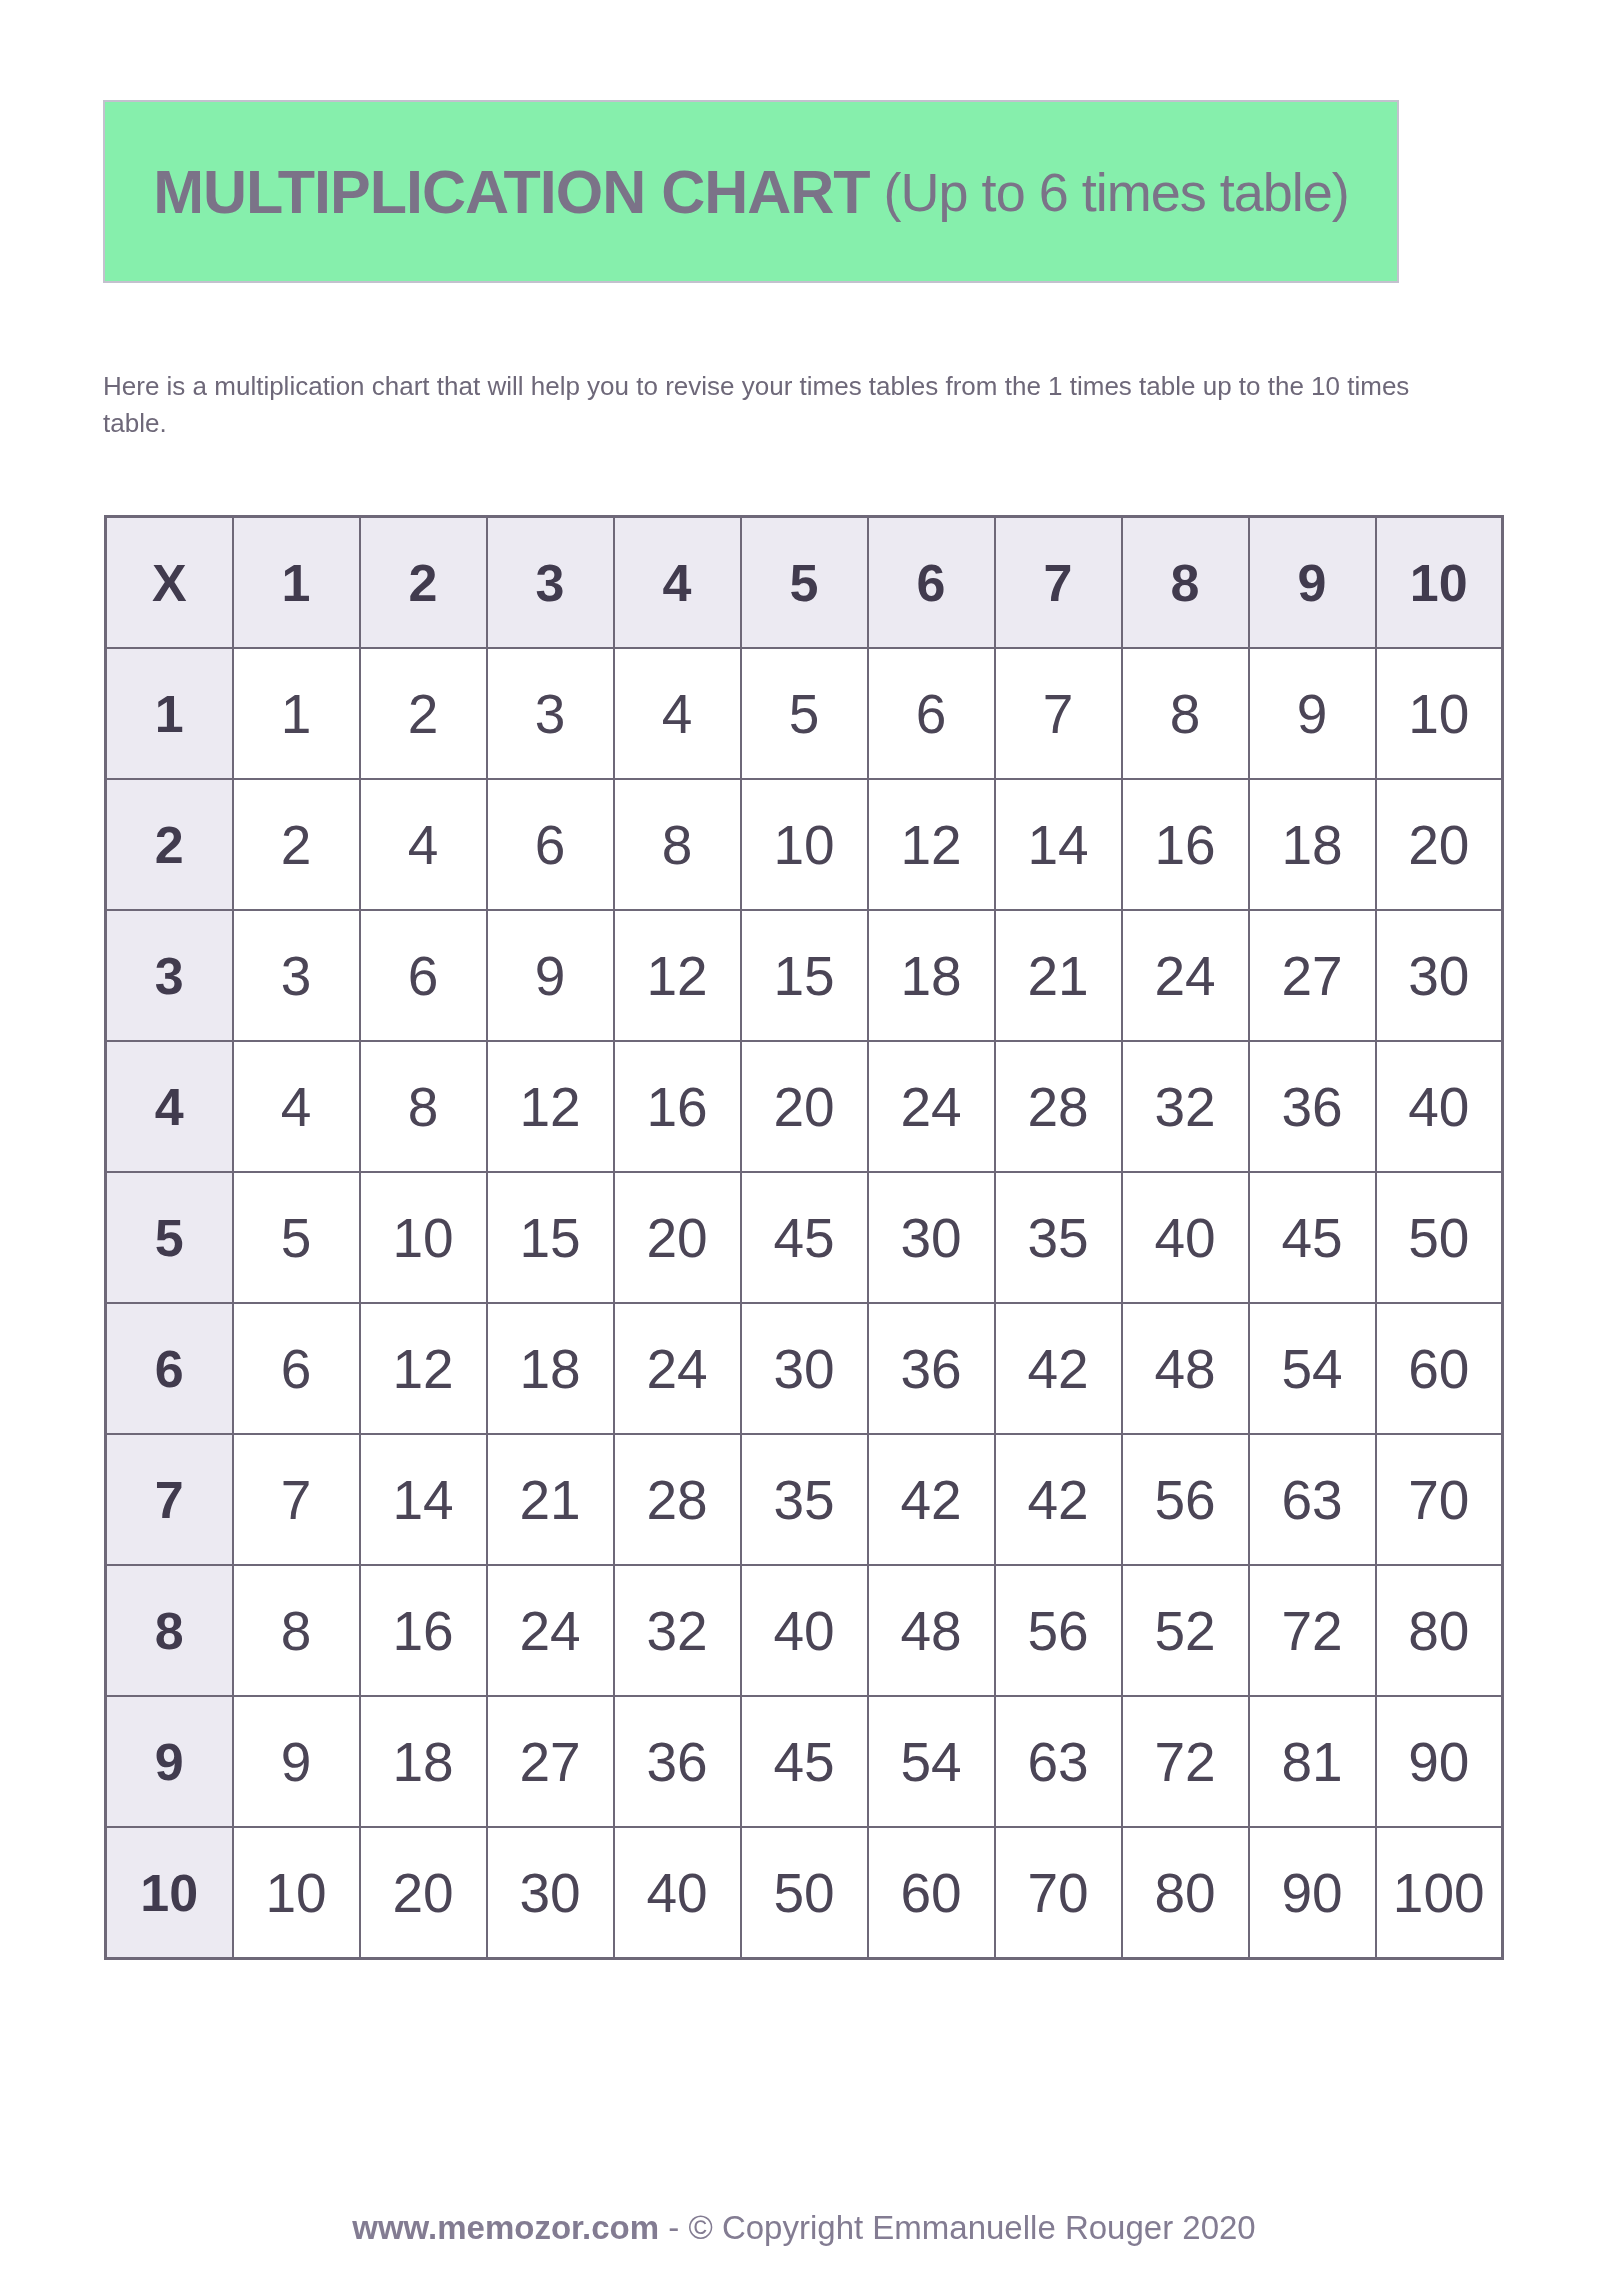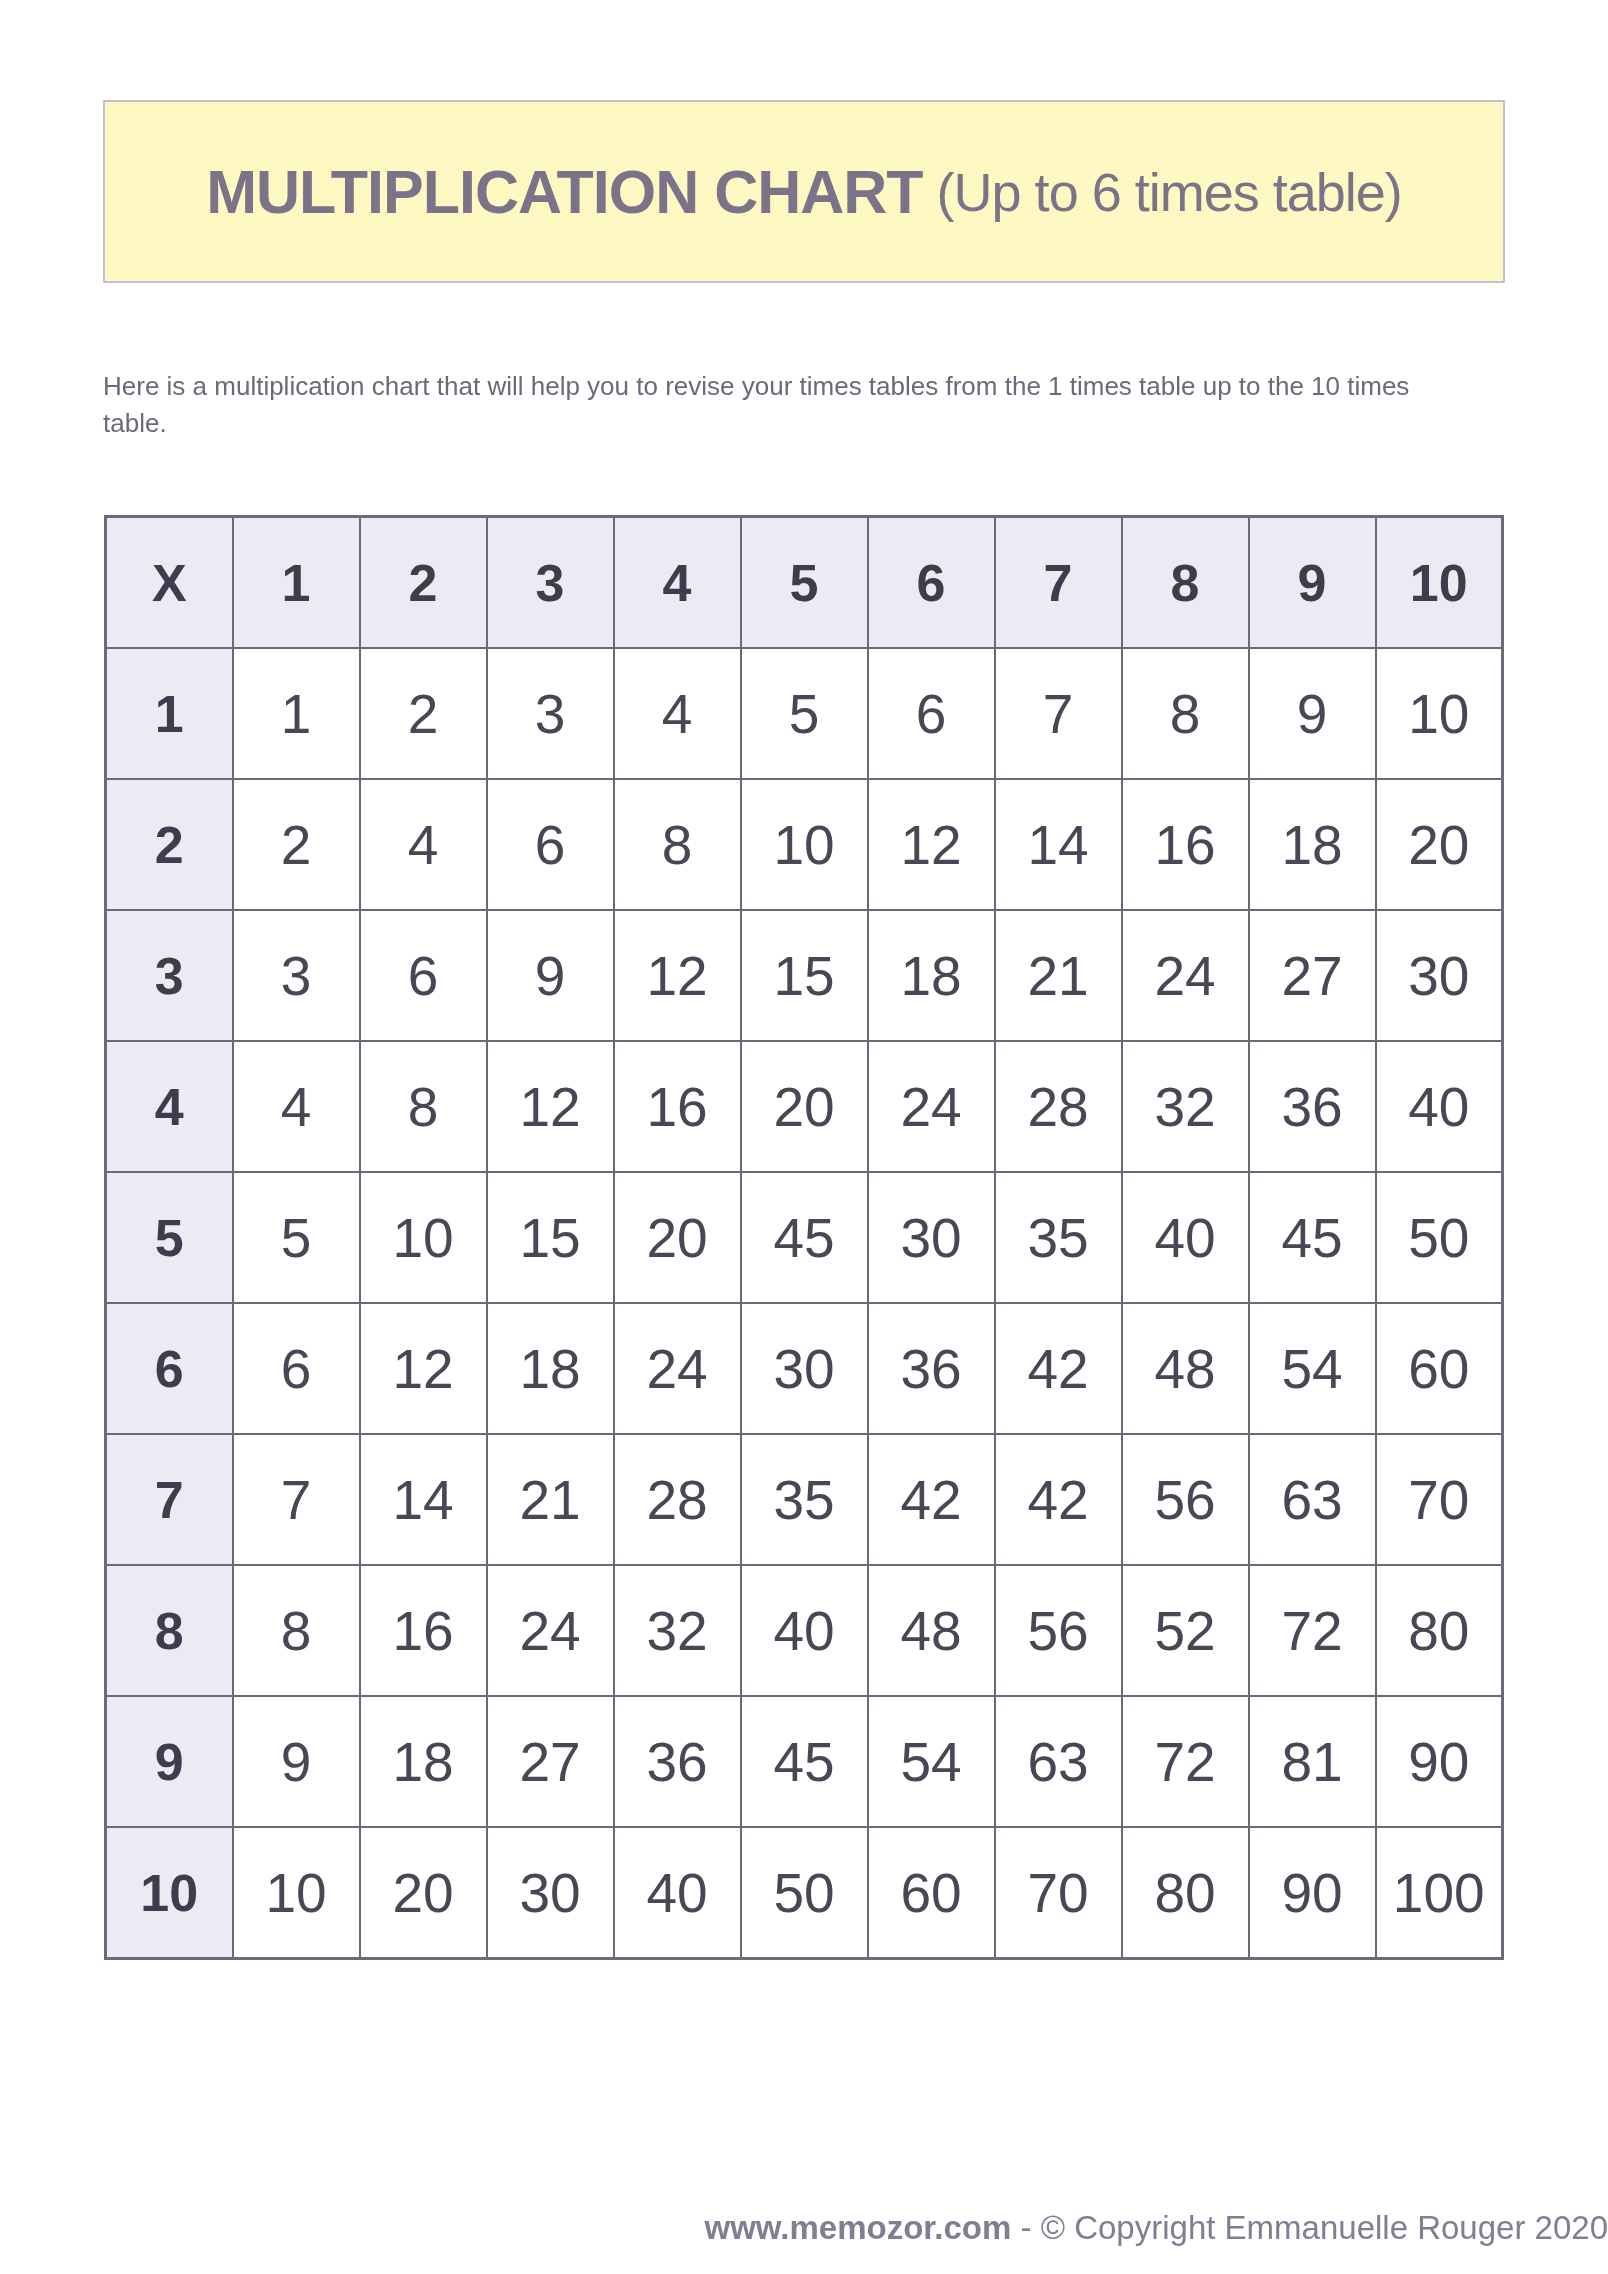--- a/index.html
+++ b/index.html
@@ -10,24 +10,24 @@
   body {
     width: 1608px;
     height: 2274px;
     position: relative;
     font-family: "Liberation Sans", sans-serif;
   }
   .title-box {
     position: absolute;
     left: 103px;
     top: 100px;
-    width: 1402px;
+    width: 1296px;
     height: 183px;
     box-sizing: border-box;
-    background: #fef9c3;
+    background: #86efac;
     border: 2px solid #c3c1ce;
     display: flex;
     align-items: center;
     justify-content: center;
     white-space: nowrap;
   }
   .title-main {
     font-size: 61px;
     font-weight: 700;
     color: #7b7388;
@@ -76,21 +76,21 @@
     background: #ffffff;
     font-weight: 400;
     font-size: 55px;
     color: #4b4556;
   }
   .footer {
     position: absolute;
     left: 0;
     top: 2176px;
     width: 100%;
-    text-align: right;
+    text-align: center;
     font-size: 33px;
     color: #837c92;
     white-space: pre;
   }
   .footer-site {
     font-weight: 700;
   }
 </style>
 </head>
 <body>

